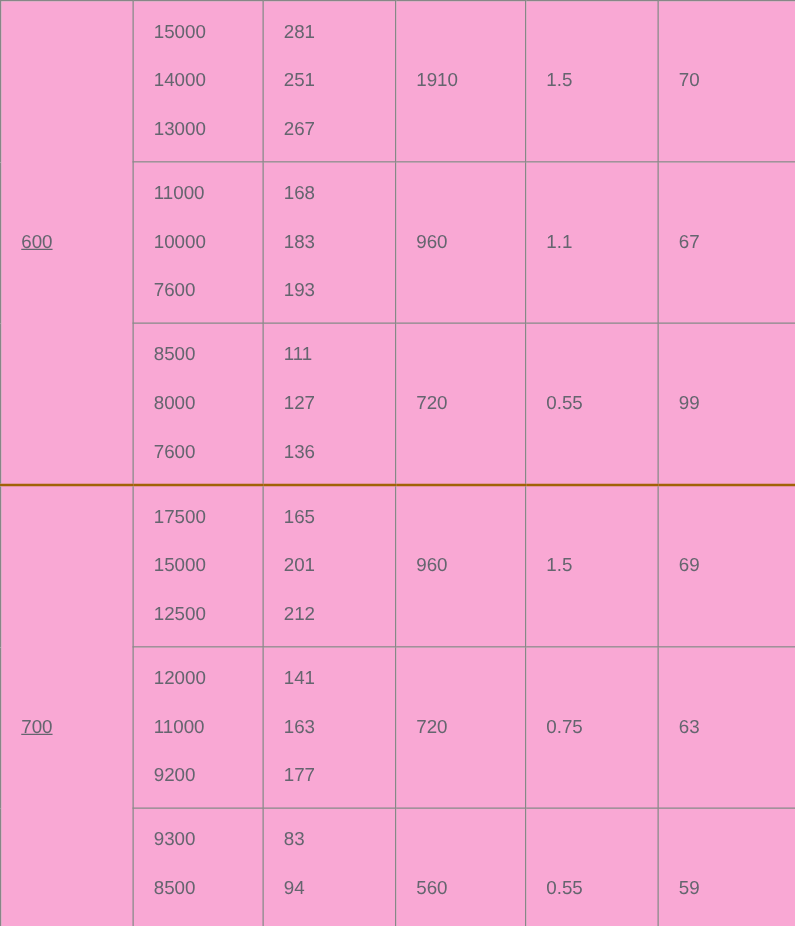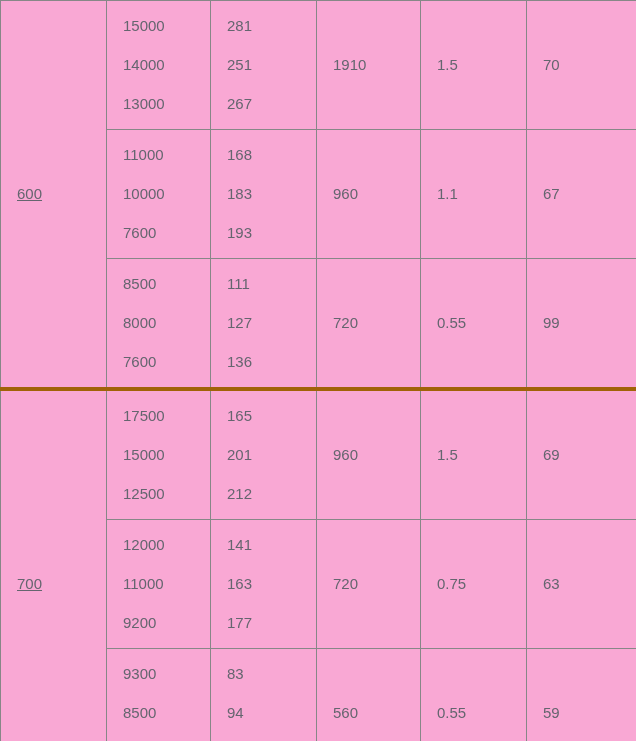--- a/index.html
+++ b/index.html
@@ -35,21 +35,21 @@
   
   .col-group   { width: 106px; }
   .col-a       { width: 104px; }
   .col-b       { width: 106px; }
   .col-c       { width: 104px; }
   .col-d       { width: 106px; }
   .col-e       { width: 110px; }
 
   
   tbody.group + tbody.group > tr:first-child > td {
-    border-top: 4px solid #a16207;
+    border-top: 2px solid #a16207;
   }
 
   
   .stack {
     display: flex;
     flex-direction: column;
     justify-content: center;
     gap: 21px;
     padding: 16px 0;
   }

